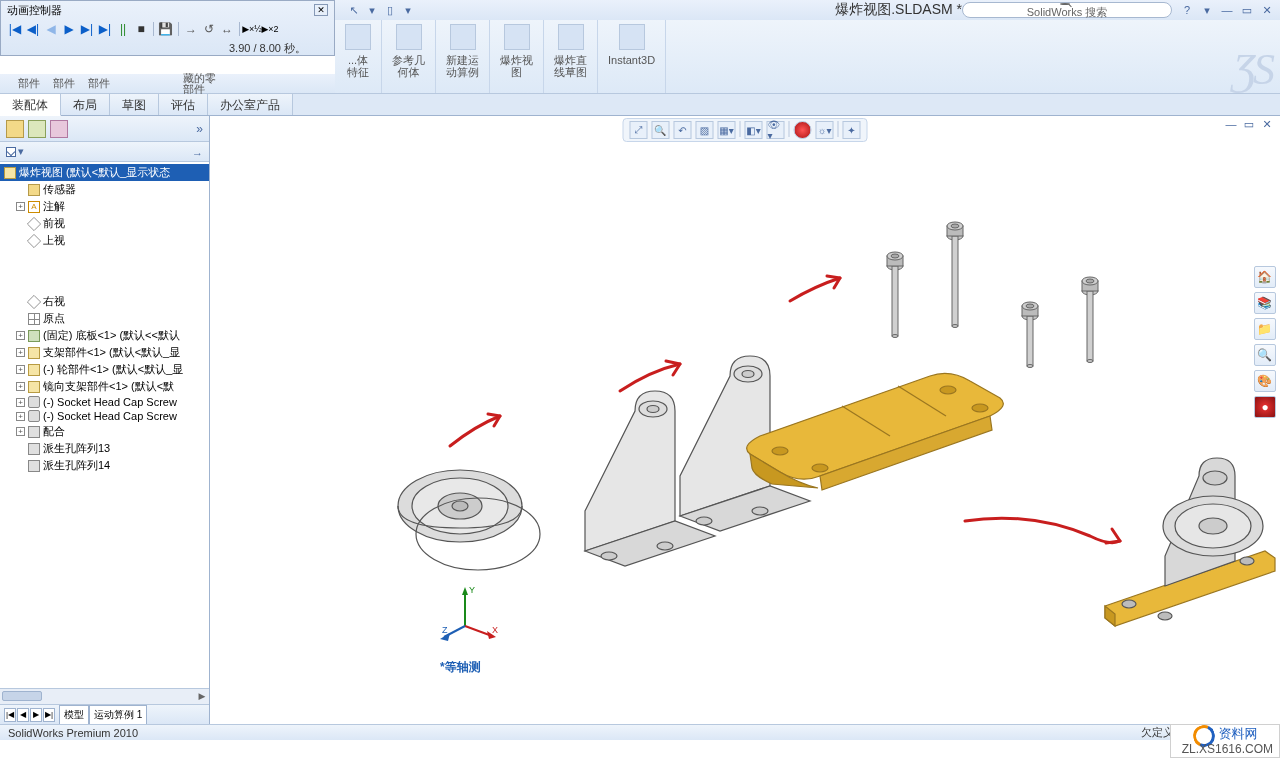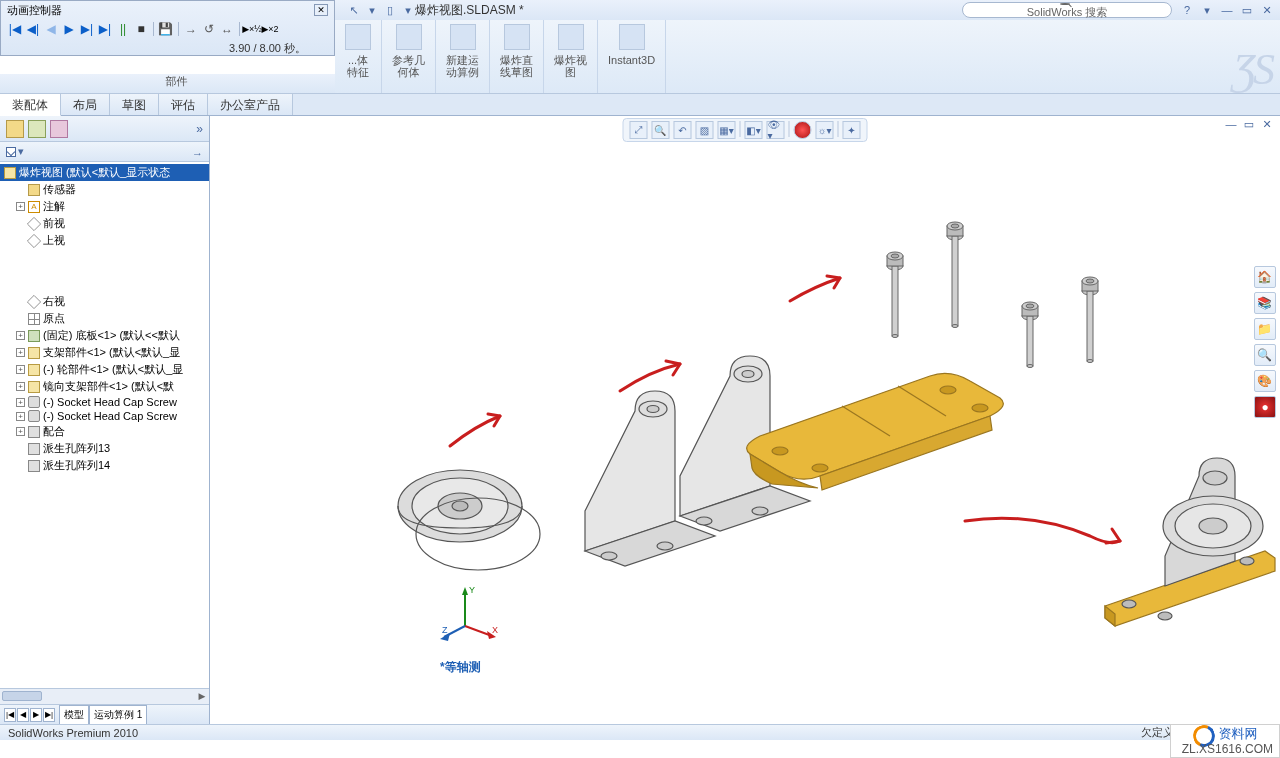--- a/index.html
+++ b/index.html
@@ -10,36 +10,36 @@
 .anim-ctrl-title { height:18px; padding:2px 6px; font-size:11px; display:flex; justify-content:space-between; align-items:center; }
 .anim-ctrl-title .close-x { width:14px; height:12px; border:1px solid #8699b6; font-size:9px; text-align:center; line-height:10px; cursor:pointer; }
 .anim-ctrl-buttons { display:flex; gap:2px; padding:2px 6px; align-items:center; }
 .ac-btn { width:16px; height:16px; display:flex; align-items:center; justify-content:center; cursor:pointer; }
 .ac-sep { width:1px; height:14px; background:#a8b8d0; margin:0 2px; }
 .anim-ctrl-time { text-align:right; padding:2px 28px 2px 6px; font-size:11px; color:#333;}
 
 
 .titlebar { position:absolute; top:0; left:335px; right:0; height:20px; background:linear-gradient(#eaf1fb,#dbe7f6); display:flex; align-items:center; }
 .titlebar .tb-left { display:flex; gap:4px; padding-left:12px; }
-.titlebar .tb-title { flex:1; text-align:left; font-size:12px; color:#333; }
+.titlebar .tb-title { flex:1; text-align:right; font-size:14px; color:#333; }
 .titlebar .tb-search { width:210px; height:16px; border:1px solid #a7b8d0; background:#fff; display:flex; align-items:center; padding:0 4px; font-size:11px; color:#666; border-radius:8px; margin-right:8px;flex-direction:column;}
 .titlebar .tb-search .mag { width:10px; height:10px; border:1px solid #666; border-radius:50%; margin-right:4px; position:relative;}
 .titlebar .tb-search .mag::after{content:'';position:absolute;width:4px;height:1px;background:#666;bottom:-2px;right:-3px;transform:rotate(45deg);}
 .titlebar .tb-right { display:flex; gap:6px; padding-right:6px; align-items:center;}
 .tb-icon { width:14px; height:14px; display:flex; align-items:center; justify-content:center; color:#4a6aa0; font-size:11px; cursor:pointer;}
 
 
 .ribbon { position:absolute; top:20px; left:335px; right:0; height:74px; background:linear-gradient(#eef4fb,#dde9f7); border-bottom:1px solid #b7c8de; display:flex; }
 .ribbon-group { display:flex; flex-direction:column; align-items:center; padding:4px 10px; border-right:1px solid #c7d6ea; justify-content:flex-start; gap:2px;}
 .ribbon-group .rg-icon { width:26px; height:26px; background:#d6e3f4; border:1px solid #b7c8de; margin-bottom:2px;}
 .ribbon-group .rg-label { font-size:11px; color:#555; text-align:center; line-height:1.1; white-space:pre-line;}
 .ribbon-logo { position:absolute; right:8px; top:24px; font-size:44px; font-style:italic; color:#c6d4e8; font-family:Georgia,serif; letter-spacing:-3px;}
 
 
-.underlabels { position:absolute; top:74px; left:0; width:335px; height:20px; background:linear-gradient(#eaf1fb,#dbe7f6); display:flex; gap:13px; padding-left:18px; font-size:11px; color:#555; align-items:center; border-bottom:1px solid #b7c8de;flex-direction:column;}
+.underlabels { position:absolute; top:74px; left:0; width:335px; height:20px; background:linear-gradient(#eaf1fb,#dbe7f6); display:flex; gap:13px; padding-left:18px; font-size:11px; color:#555; align-items:center; border-bottom:1px solid #b7c8de;}
 
 
 .tabs { position:absolute; top:94px; left:0; right:0; height:22px; background:#dde8f6; display:flex; border-bottom:1px solid #9fb3cf; }
 .tab { padding:3px 12px; border-right:1px solid #b7c8de; font-size:12px; color:#333; cursor:pointer; background:linear-gradient(#eef4fb,#dbe7f6);}
 .tab.active { background:#fff; border-bottom:1px solid #fff; margin-bottom:-1px;}
 
 
 .leftpanel { position:absolute; top:116px; left:0; width:210px; bottom:34px; background:#fff; border-right:1px solid #9fb3cf; display:flex; flex-direction:column;}
 .lp-icons { height:26px; background:linear-gradient(#eef4fb,#dbe7f6); display:flex; gap:4px; align-items:center; padding:0 6px; border-bottom:1px solid #b7c8de;}
 .lp-ic { width:18px; height:18px; background:#f3d988; border:1px solid #b59a4a; cursor:pointer;}
@@ -164,27 +164,27 @@
       <div class="rg-label">参考几
 何体</div>
     </div>
   <div class="ribbon-group">
       <div class="rg-icon"></div>
       <div class="rg-label">新建运
 动算例</div>
     </div>
   <div class="ribbon-group">
       <div class="rg-icon"></div>
+      <div class="rg-label">爆炸视
+图</div>
+    </div>
+  <div class="ribbon-group">
+      <div class="rg-icon"></div>
       <div class="rg-label">爆炸直
 线草图</div>
-    </div>
-  <div class="ribbon-group">
-      <div class="rg-icon"></div>
-      <div class="rg-label">爆炸视
-图</div>
     </div>
   <div class="ribbon-group">
       <div class="rg-icon"></div>
       <div class="rg-label">Instant3D</div>
     </div>
   <div class="ribbon-logo">ƷS</div>
 </div>
 
 <div class="underlabels">
   <span>部件</span>

